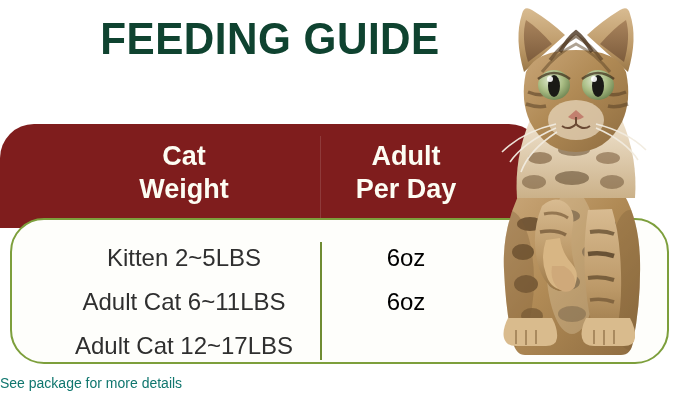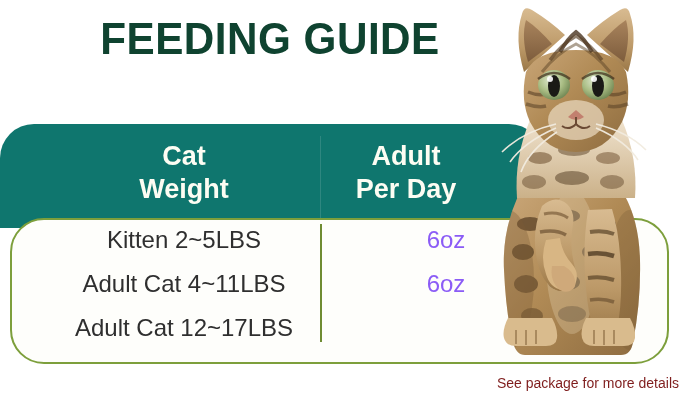--- a/index.html
+++ b/index.html
@@ -48,21 +48,21 @@
     width: 679px;
     height: 240px;
   }
 
   .green-band {
     position: absolute;
     left: 0;
     top: 0;
     width: 543px;
     height: 104px;
-    background: #0f766e;
+    background: #7f1d1d;
     border-radius: 34px 34px 0 0;
   }
 
   .white-panel {
     position: absolute;
     left: 10px;
     top: 94px;
     width: 659px;
     height: 146px;
     background: #fefefb;
@@ -91,21 +91,21 @@
     top: 12px;
     width: 1px;
     height: 86px;
     background: rgba(255,255,255,0.13);
   }
 
   
   .rows {
     position: absolute;
     left: 10px;
-    top: 86px;
+    top: 104px;
     width: 593px;
     height: 146px;
   }
   .row {
     position: absolute;
     left: 0;
     width: 100%;
     height: 44px;
   }
   .row-0 { top: 8px; }
@@ -121,44 +121,43 @@
     color: #2f2f2f;
     line-height: 44px;
     white-space: nowrap;
   }
   .cell-ounce {
     position: absolute;
     left: 312px;
     width: 168px;
     text-align: center;
     font-size: 24px;
-    color: #8b5cf6;
+    color: #000000;
     line-height: 44px;
     white-space: nowrap;
-    margin-left: 40px;
   }
 
   .row-divider {
     position: absolute;
     left: 310px;
     top: 14px;
     width: 2px;
     height: 118px;
     background: #6f8c33;
   }
 
   
   .footnote {
     position: absolute;
     left: 0;
     top: 373px;
     width: 679px;
-    text-align: right;
+    text-align: left;
     font-size: 14px;
-    color: #7f1d1d;
+    color: #0f766e;
     line-height: 20px;
   }
 
   
   .cat {
     position: absolute;
     left: 468px;
     top: 0px;
     width: 211px;
     height: 355px;
@@ -187,21 +186,21 @@
 
     <div class="rows">
       <div class="row-divider"></div>
 
       <div class="row row-0">
         <div class="cell-weight">Kitten 2~5LBS</div>
         <div class="cell-ounce">6oz</div>
       </div>
 
       <div class="row row-1">
-        <div class="cell-weight">Adult Cat 4~11LBS</div>
+        <div class="cell-weight">Adult Cat 6~11LBS</div>
         <div class="cell-ounce">6oz</div>
       </div>
 
       <div class="row row-2">
         <div class="cell-weight">Adult Cat 12~17LBS</div>
       </div>
     </div>
   </div>
 
   <div class="footnote">See package for more details</div>

